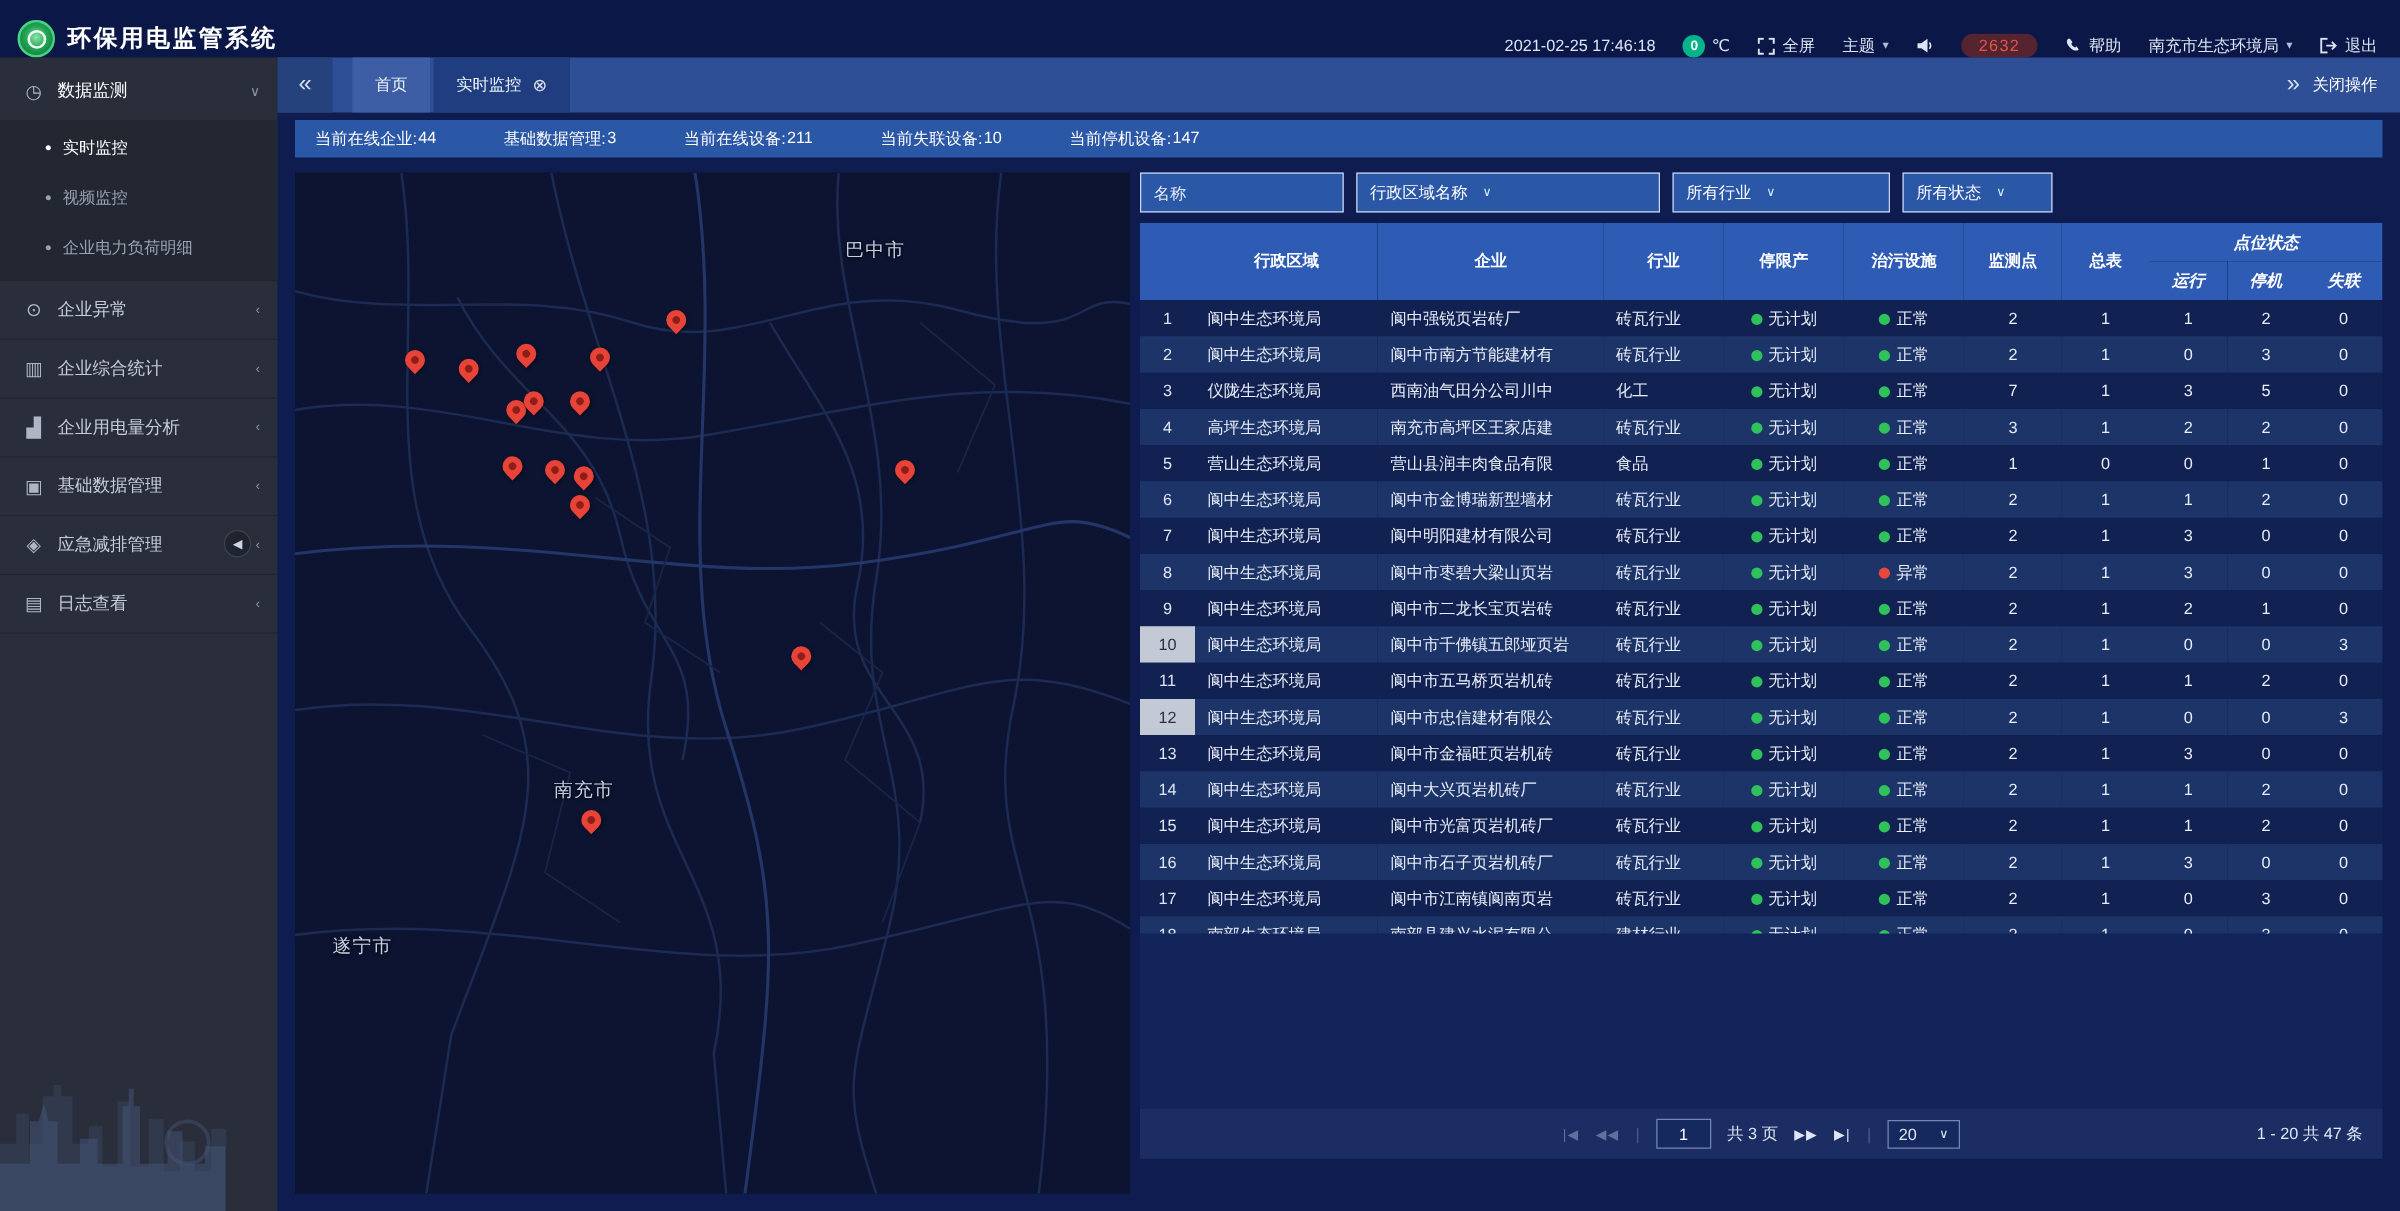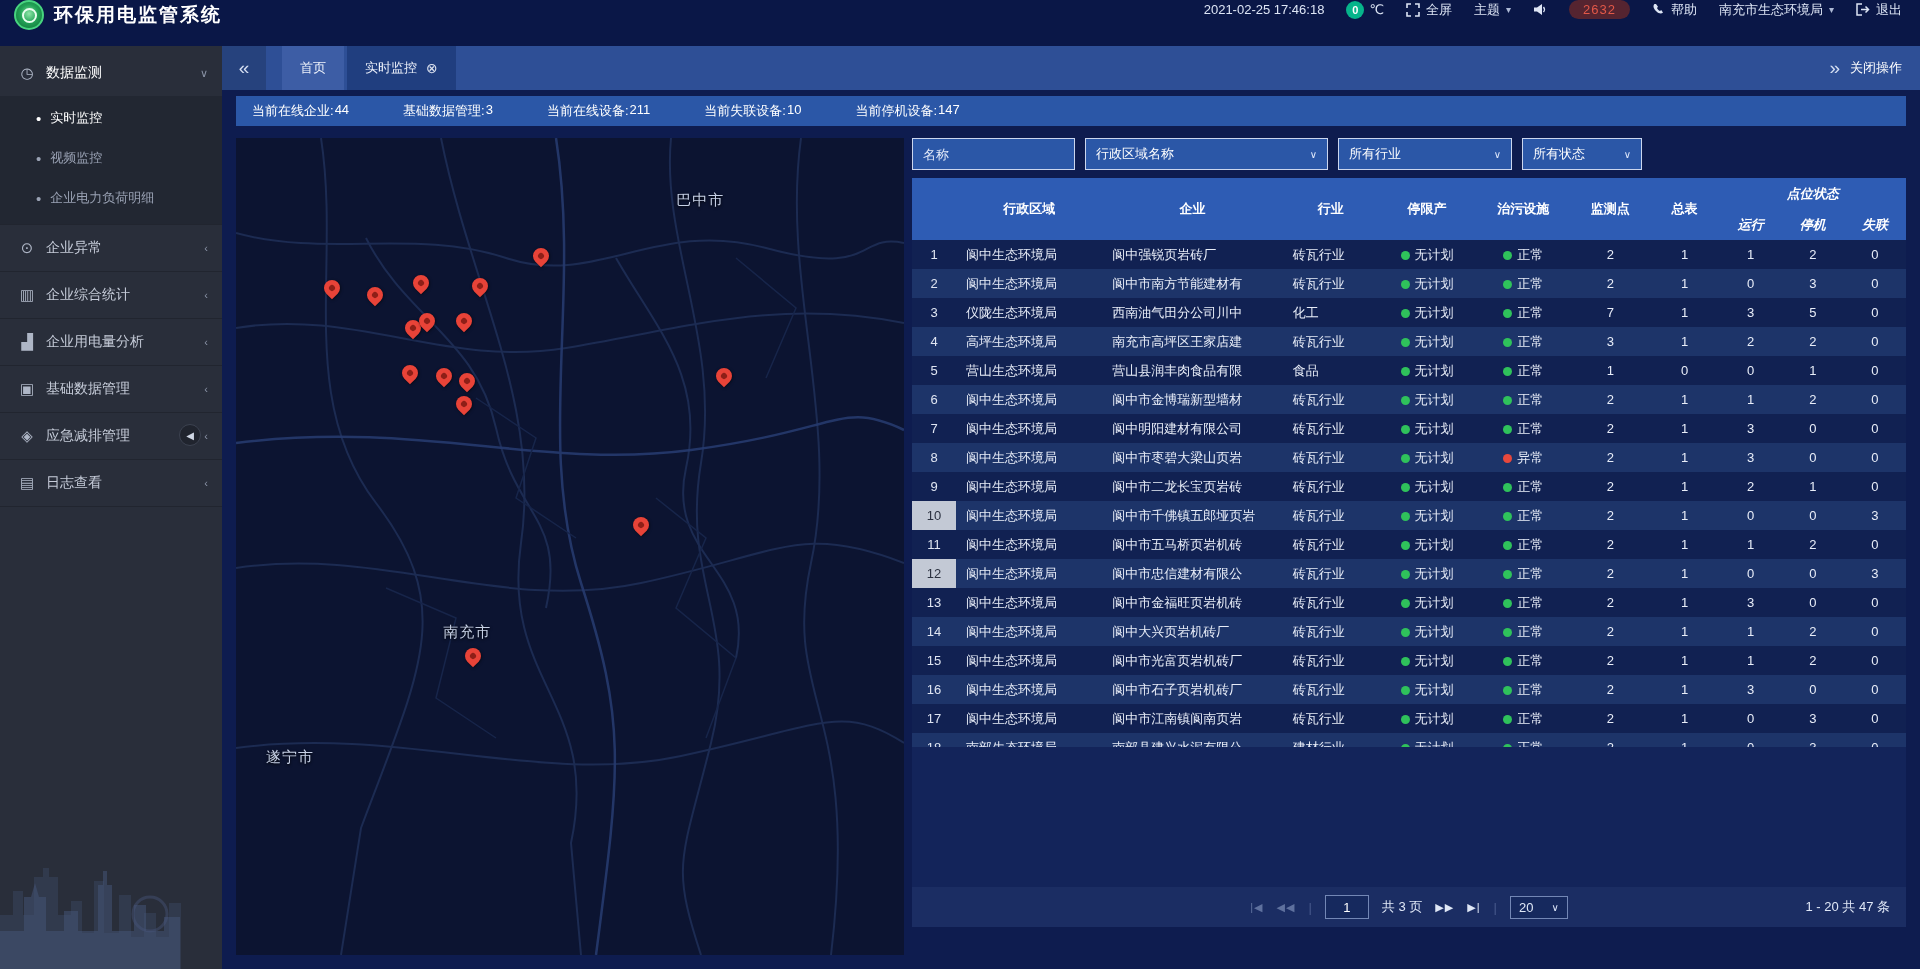--- a/index.html
+++ b/index.html
@@ -2,21 +2,21 @@
 <html><head>
 <meta charset="utf-8">
 <style>
   *{box-sizing:border-box;margin:0;padding:0}
   html,body{width:1920px;height:969px;overflow:hidden}
   body{font-family:"Liberation Sans","DejaVu Sans",sans-serif;background:#0e1c4f;color:#fff}
   input,select,button{font-family:inherit}
   .app{width:1920px;height:969px;position:relative;display:flex;flex-direction:column}
 
   
-  .topbar{height:46px;background:#0a1747;display:flex;align-items:flex-start;padding:0 18px 0 14px;flex-shrink:0}
+  .topbar{height:46px;background:#0a1747;display:flex;align-items:flex-end;padding:0 18px 0 14px;flex-shrink:0}
   .brand{display:flex;align-items:center;gap:10px}
   .logo{width:30px;height:30px;border-radius:50%;background:radial-gradient(circle at 50% 45%,#8ee6a8 0%,#23a457 45%,#0d6b33 100%);border:2px solid #47d47f;display:flex;align-items:center;justify-content:center;flex-shrink:0}
   .logo::after{content:"";width:11px;height:11px;border-radius:50%;border:2px solid #eafff0}
   .app-title{font-size:19px;font-weight:bold;letter-spacing:2px;color:#fff}
   .topbar-right{margin-left:auto;display:flex;align-items:center;gap:22px;font-size:13px;color:#dde5f5}
   .top-item{display:flex;align-items:center;gap:6px;cursor:pointer;white-space:nowrap}
   .temp-wrap{display:flex;align-items:center;gap:5px}
   .temp-badge{width:18px;height:18px;border-radius:50%;background:#06b48b;color:#fff;font-size:11px;display:inline-flex;align-items:center;justify-content:center;font-weight:bold}
   .alert-badge{background:#552430;color:#e25848;padding:2px 14px;border-radius:11px;font-size:13px;letter-spacing:1px}
   .caret{font-size:10px;color:#aebad6}
@@ -58,21 +58,21 @@
   .pin{position:absolute;width:16px;height:16px;margin:-20px 0 0 -8px;background:#e84338;border-radius:50% 50% 50% 0;transform:rotate(-45deg);box-shadow:0 1px 3px rgba(0,0,0,.55);cursor:pointer}
   .pin::after{content:"";position:absolute;width:6px;height:6px;background:#8e1f17;border-radius:50%;top:5px;left:5px}
   .city{position:absolute;transform:translate(-50%,-50%);font-size:15px;color:#c7d1e6;text-shadow:0 1px 3px #000;letter-spacing:1px;white-space:nowrap}
   .collapse-btn{position:absolute;left:179px;top:424px;width:22px;height:22px;border-radius:50%;background:#20242e;border:1px solid #3c4250;color:#cfd6e4;font-size:10px;display:flex;align-items:center;justify-content:center;cursor:pointer;z-index:6}
 
   
   .right-panel{flex:1;display:flex;flex-direction:column;min-width:0}
   .filterbar{display:flex;gap:10px;margin-bottom:8px;flex-shrink:0}
   .f-input{width:163px;height:32px;background:#2b57a7;border:1px solid #cbd6ee;color:#fff;padding:12px 10px;font-size:13px;outline:none}
   .f-input::placeholder{color:#eef3fd;opacity:.95}
-  .f-select{height:32px;display:flex;align-items:center;justify-content:space-between;background:#2b57a7;border:1px solid #cbd6ee;color:#fff;font-size:13px;padding:0 10px;cursor:pointer;white-space:nowrap}
+  .f-select{height:32px;display:flex;align-items:center;background:#2b57a7;border:1px solid #cbd6ee;color:#fff;font-size:13px;padding:0 10px;cursor:pointer;white-space:nowrap}
   .w1{width:243px}.w2{width:174px}.w3{width:120px}
   .chev{font-size:10px;color:#dfe8fb;margin-left:12px}
 
   .table-wrap{height:569px;overflow:hidden;background:#13245a;flex-shrink:0}
   table{width:100%;border-collapse:collapse;table-layout:fixed;font-size:13px}
   thead th{background:#2e5cb4;font-weight:bold;color:#fff;height:31px;padding:0 4px;white-space:nowrap;overflow:hidden}
   th.group,th.sub{font-style:italic}
   tbody td{height:29px;text-align:center;white-space:nowrap;overflow:hidden;color:#e8edf8;padding:0 4px}
   tbody tr:nth-child(odd){background:#112152}
   tbody tr:nth-child(even){background:#1d3469}

